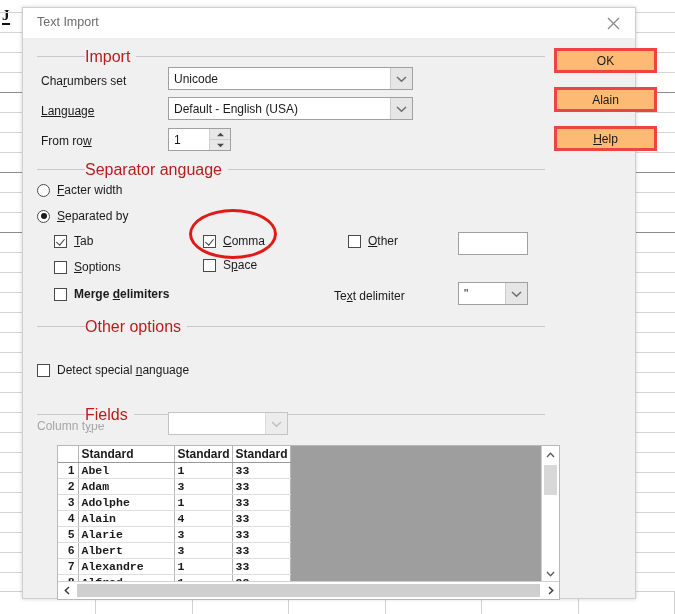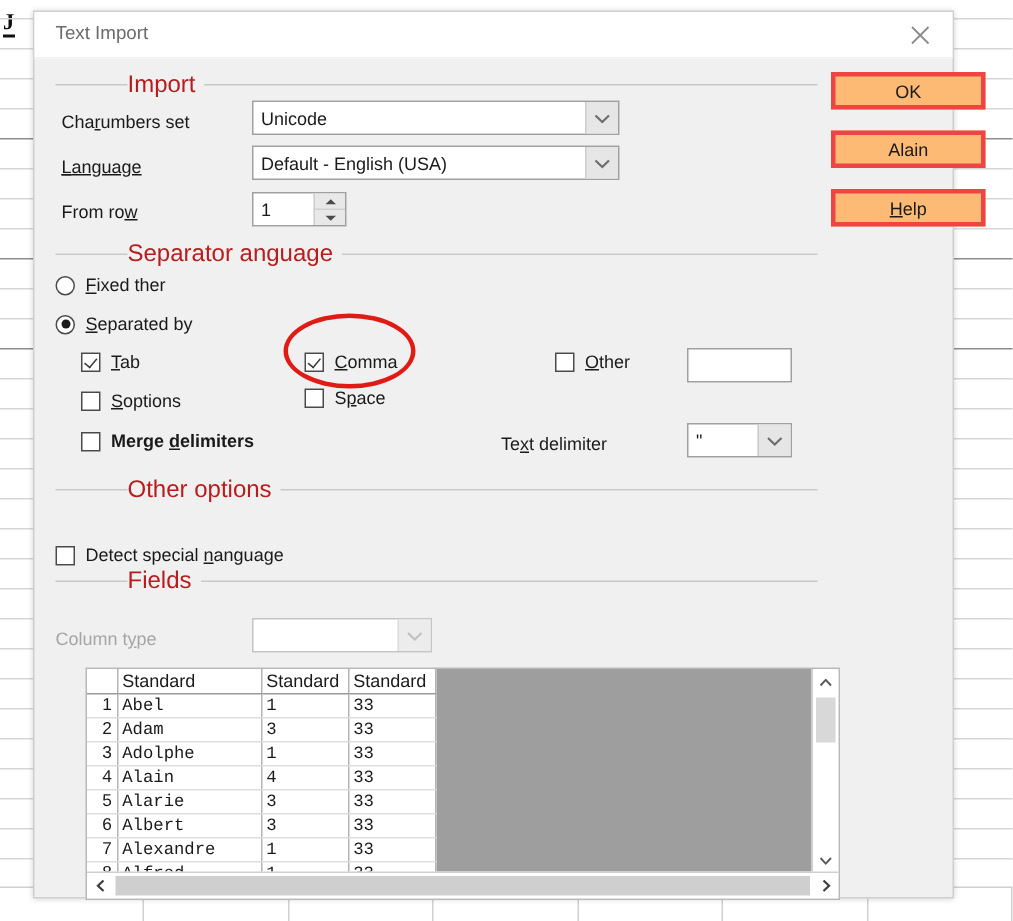--- a/index.html
+++ b/index.html
@@ -289,21 +289,21 @@
     font-family: "Liberation Mono", monospace;
     font-size: 11.5px;
   }
   table.preview-table th,
   table.preview-table td {
     border-right: 1px solid #b4b4b4;
     border-bottom: 1px solid #dedede;
     padding: 0 0 0 3px;
     height: 16px;
     text-align: left;
-    font-weight: normal;
+    font-weight: bold;
     overflow: hidden;
     white-space: nowrap;
     box-sizing: border-box;
     margin-left: 48px;
   }
   table.preview-table th {
     background: #ffffff;
     border-bottom: 1px solid #9a9a9a;
     font-family: "Liberation Sans", sans-serif;
     font-size: 12px;
@@ -501,21 +501,21 @@
     </div>
   </div>
 
   <div class="group" style="left:14px; top:153px; width:508px; height:1px;">
     <div class="group-line"></div>
     <div class="group-label">Separator anguage</div>
   </div>
 
   <div class="ctrl" style="left:14px; top:175px;">
     <span class="radio-box"></span>
-    <span class="ctrl-label"><u>F</u><span>ixed ther</span></span>
+    <span class="ctrl-label"><u>F</u><span>acter width</span></span>
   </div>
 
   <div class="ctrl" style="left:14px; top:201px;">
     <span class="radio-box checked"></span>
     <span class="ctrl-label"><u>S</u><span>eparated by</span></span>
   </div>
 
   <div class="ctrl" style="left:31px; top:226px;">
     <span class="check-box checked"></span>
     <span class="ctrl-label"><u>T</u><span>ab</span></span>
@@ -531,21 +531,21 @@
 
   <div class="ctrl" style="left:180px; top:226px;">
     <span class="check-box checked"></span>
     <span class="ctrl-label"><u>C</u><span>omma</span></span>
   </div>
   <div class="ctrl" style="left:180px; top:250px;">
     <span class="check-box"></span>
     <span class="ctrl-label"><span>S</span><u>p</u><span>ace</span></span>
   </div>
 
-  <div class="ctrl" style="left:325px; top:226px;margin-left:22px;">
+  <div class="ctrl" style="left:325px; top:226px;">
     <span class="check-box"></span>
     <span class="ctrl-label"><u>O</u><span>ther</span></span>
   </div>
   <input class="textbox" style="left: 435px; top: 224px; width: 70px; height: 23px; font-family: &quot;Liberation Sans&quot;, sans-serif; font-size: 12px; padding-left: 4px;" value="">
 
   <div class="field-label" style="left:311px; top:281px;"><span>Te</span><u>x</u><span>t delimiter</span></div>
   <div class="combo" style="left:435px; top:274px; width:70px; height:23px;">
     <div class="combo-value">"</div>
     <div class="combo-btn">
       <svg width="11" height="8" viewBox="0 0 11 8" aria-hidden="true">
@@ -557,21 +557,21 @@
   <div class="group" style="left:14px; top:310px; width:508px; height:1px;">
     <div class="group-line"></div>
     <div class="group-label">Other options</div>
   </div>
 
   <div class="ctrl" style="left:14px; top:355px;">
     <span class="check-box"></span>
     <span class="ctrl-label"><span>Detect special </span><u>n</u><span>anguage</span></span>
   </div>
 
-  <div class="group" style="left:14px; top:371px; width:508px; height:1px;">
+  <div class="group" style="left:14px; top:398px; width:508px; height:1px;">
     <div class="group-line"></div>
     <div class="group-label">Fields</div>
   </div>
 
   <div class="field-label disabled" style="left:14px; top:411px;"><span>Column t</span><u>y</u><span>pe</span></div>
   <div class="combo disabled" style="left:145px; top:404px; width:120px; height:23px;">
     <div class="combo-value"></div>
     <div class="combo-btn">
       <svg width="11" height="8" viewBox="0 0 11 8" aria-hidden="true">
           <path d="M1 2 L5.5 6.3 L10 2" fill="none" stroke="#c0c0c0" stroke-width="1.5"></path>

